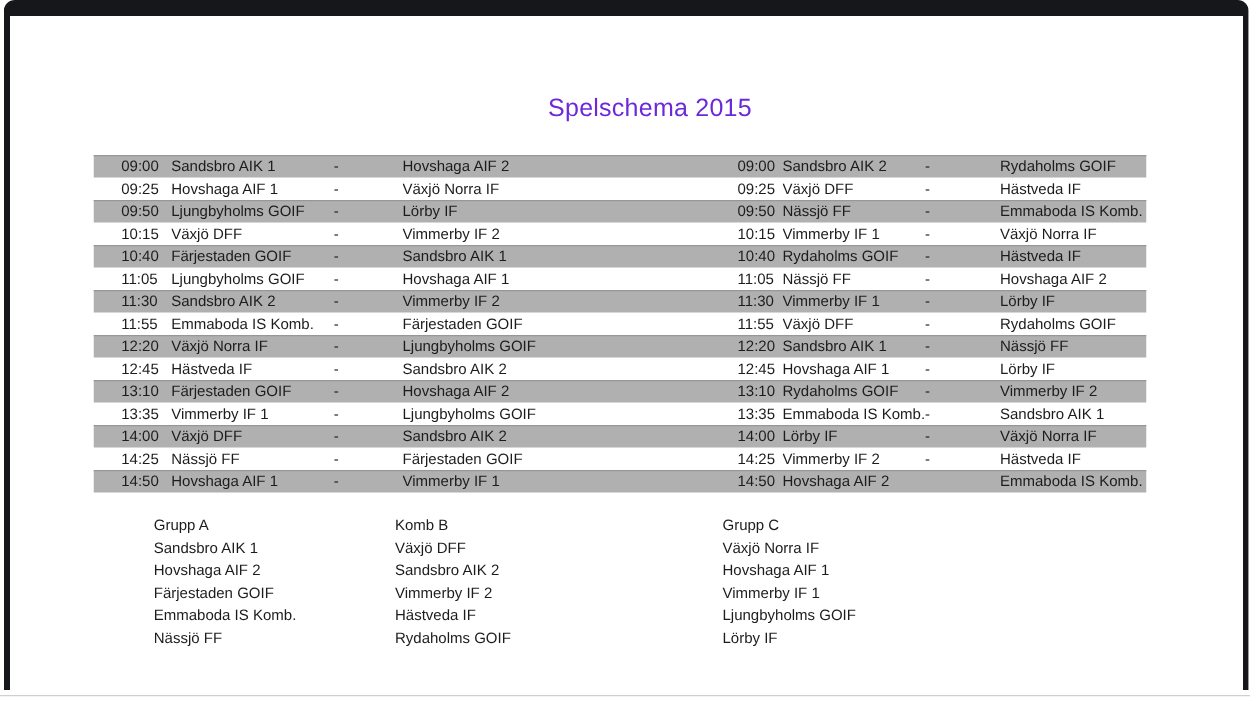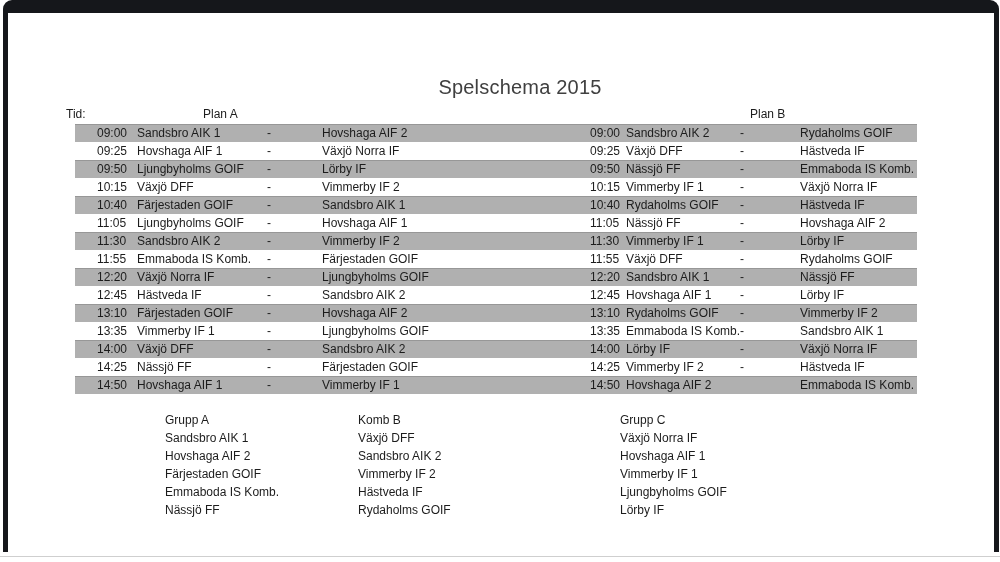--- a/index.html
+++ b/index.html
@@ -27,21 +27,21 @@
   }
   .page { position: absolute; left: 0; top: 0; width: 1000px; height: 552px; }
 
   .title {
     position: absolute;
     left: 40px; right: 0; top: 76px;
     margin: 0;
     text-align: center;
     font-size: 20px;
     font-weight: 400;
-    color: #404040;
+    color: #6d28d9;
     letter-spacing: 0.2px;
   }
   .colhead { position: absolute; top: 107px; left: 0; width: 1000px; height: 16px; font-size: 12px; }
   .colhead .tid   { position: absolute; left: 66px; }
   .colhead .plana { position: absolute; left: 203px; }
   .colhead .planb { position: absolute; left: 750px; }
 
   .rows { position: absolute; top: 124px; left: 63px; width: 854px; }
   .row {
     display: grid;
@@ -55,39 +55,34 @@
   }
   .row.shaded {
     background: #b0b0b0;
     border-top: 1px solid #979797;
     line-height: 17px;
   }
   .c { overflow: hidden; }
   .c.time-a { padding-left: 22px; }
 
   .groups { position: absolute; top: 411px; left: 0; width: 1000px; font-size: 12px; }
-  .group-col { position: absolute; top: 0; white-space: nowrap; margin-left: 42px; }
+  .group-col { position: absolute; top: 0; white-space: nowrap; }
   .group-col.g0 { left: 123px; }
   .group-col.g1 { left: 316px; }
   .group-col.g2 { left: 578px; }
   .group-title, .group-team { height: 18px; line-height: 18px; }
 </style>
 </head>
 <body>
 
 <div class="frame"></div>
 
 <div class="page">
   <h1 class="title">Spelschema 2015</h1>
 
-  <div class="colhead">
-    <span class="tid">Tid:</span>
-    <span class="plana">Plan A</span>
-    <span class="planb">Plan B</span>
-  </div>
 
   <div class="rows" id="rows">
       <div class="row shaded">
         <span class="c time-a">09:00</span>
         <span class="c home-a">Sandsbro AIK 1</span>
         <span class="c sep-a">-</span>
         <span class="c away-a">Hovshaga AIF 2</span>
         <span class="c time-b">09:00</span>
         <span class="c home-b">Sandsbro AIK 2</span>
         <span class="c sep-b">-</span>

